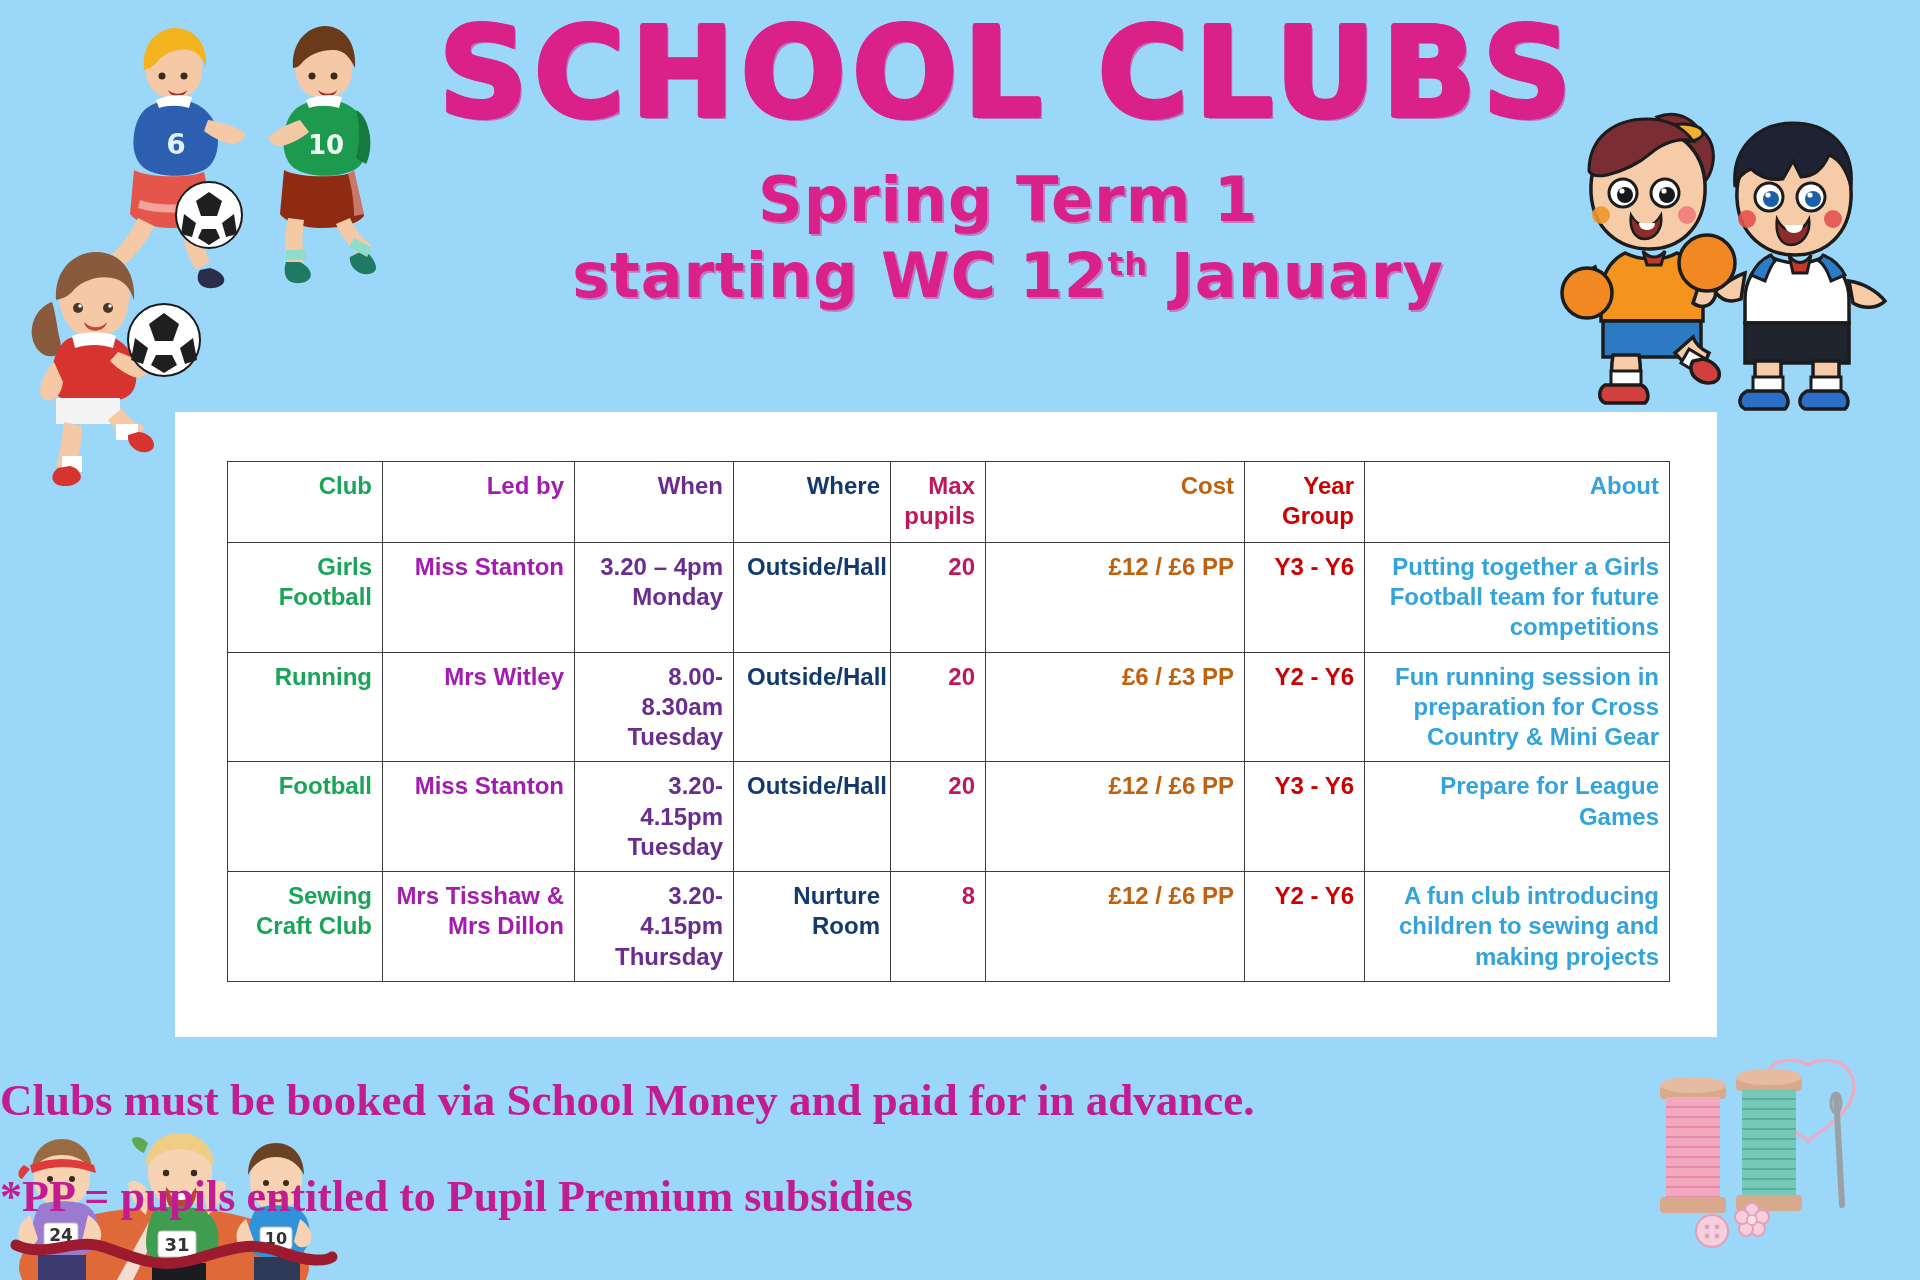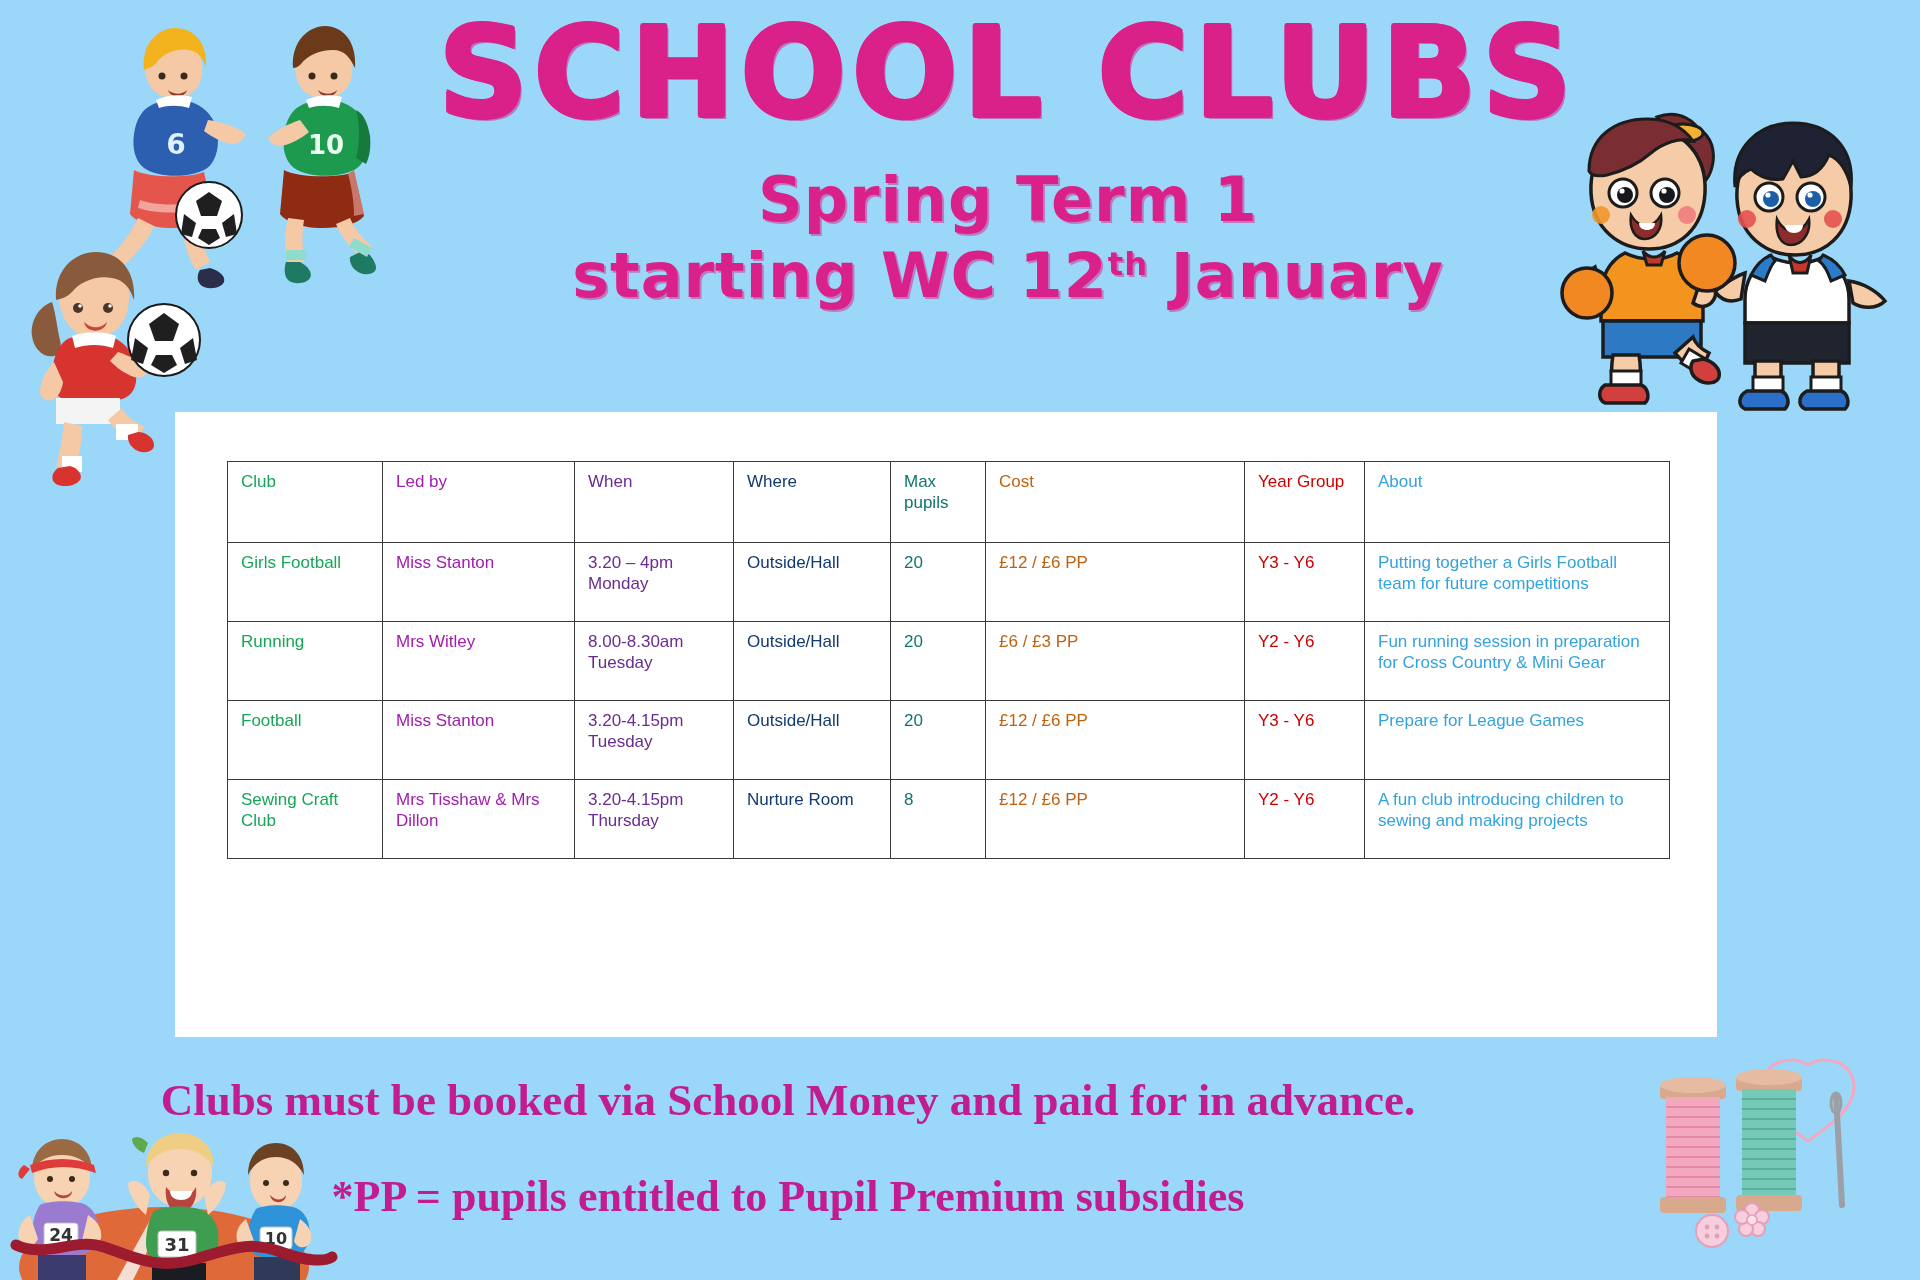--- a/index.html
+++ b/index.html
@@ -66,42 +66,42 @@
   table.clubs{
     position:absolute; left:52px; top:49px;
     border-collapse:collapse;
     width:1442px;
     table-layout:fixed;
   }
   table.clubs td, table.clubs th{
     border:1.5px solid #3a3a3a;
     vertical-align:top;
     padding:9px 10px 9px 13px;
-    font-size:17px;
-    font-weight:normal;
+    font-size:24px;
+    font-weight:bold;
     line-height:1.26;
-    text-align:left;
+    text-align:right;
   }
   table.clubs th{ height:62px; }
   table.clubs tbody td{ height:60px; }
   tr.r-head th{vertical-align:top;}
   tr.r-tall td{height:78px;}
 
   .c-club{color:#18A558;}
   .c-led{color:#a21caf;}
   .c-when{color:#6A2C8F;}
   .c-where{color:#123A6E;}
-  .c-max{color:#0f766e;}
+  .c-max{color:#be185d;}
   .c-cost{color:#C0610F;}
   .c-year{color:#CC0000;}
   .c-about{color:#33A3DC;}
 
   
   .footer{
-    position:absolute; left:0; top:1070px; width:1576px; text-align:center;
+    position:absolute; left:0; top:1070px; width:1576px; text-align:left;
   }
   .footer-line{
     font-family:"Liberation Serif", serif;
     font-weight:bold;
     color:#C21C92;
     font-size:45px;
     line-height:1.35;
     margin:0;
   }
   .footer-line.second{font-size:44px; margin-top:36px;}

